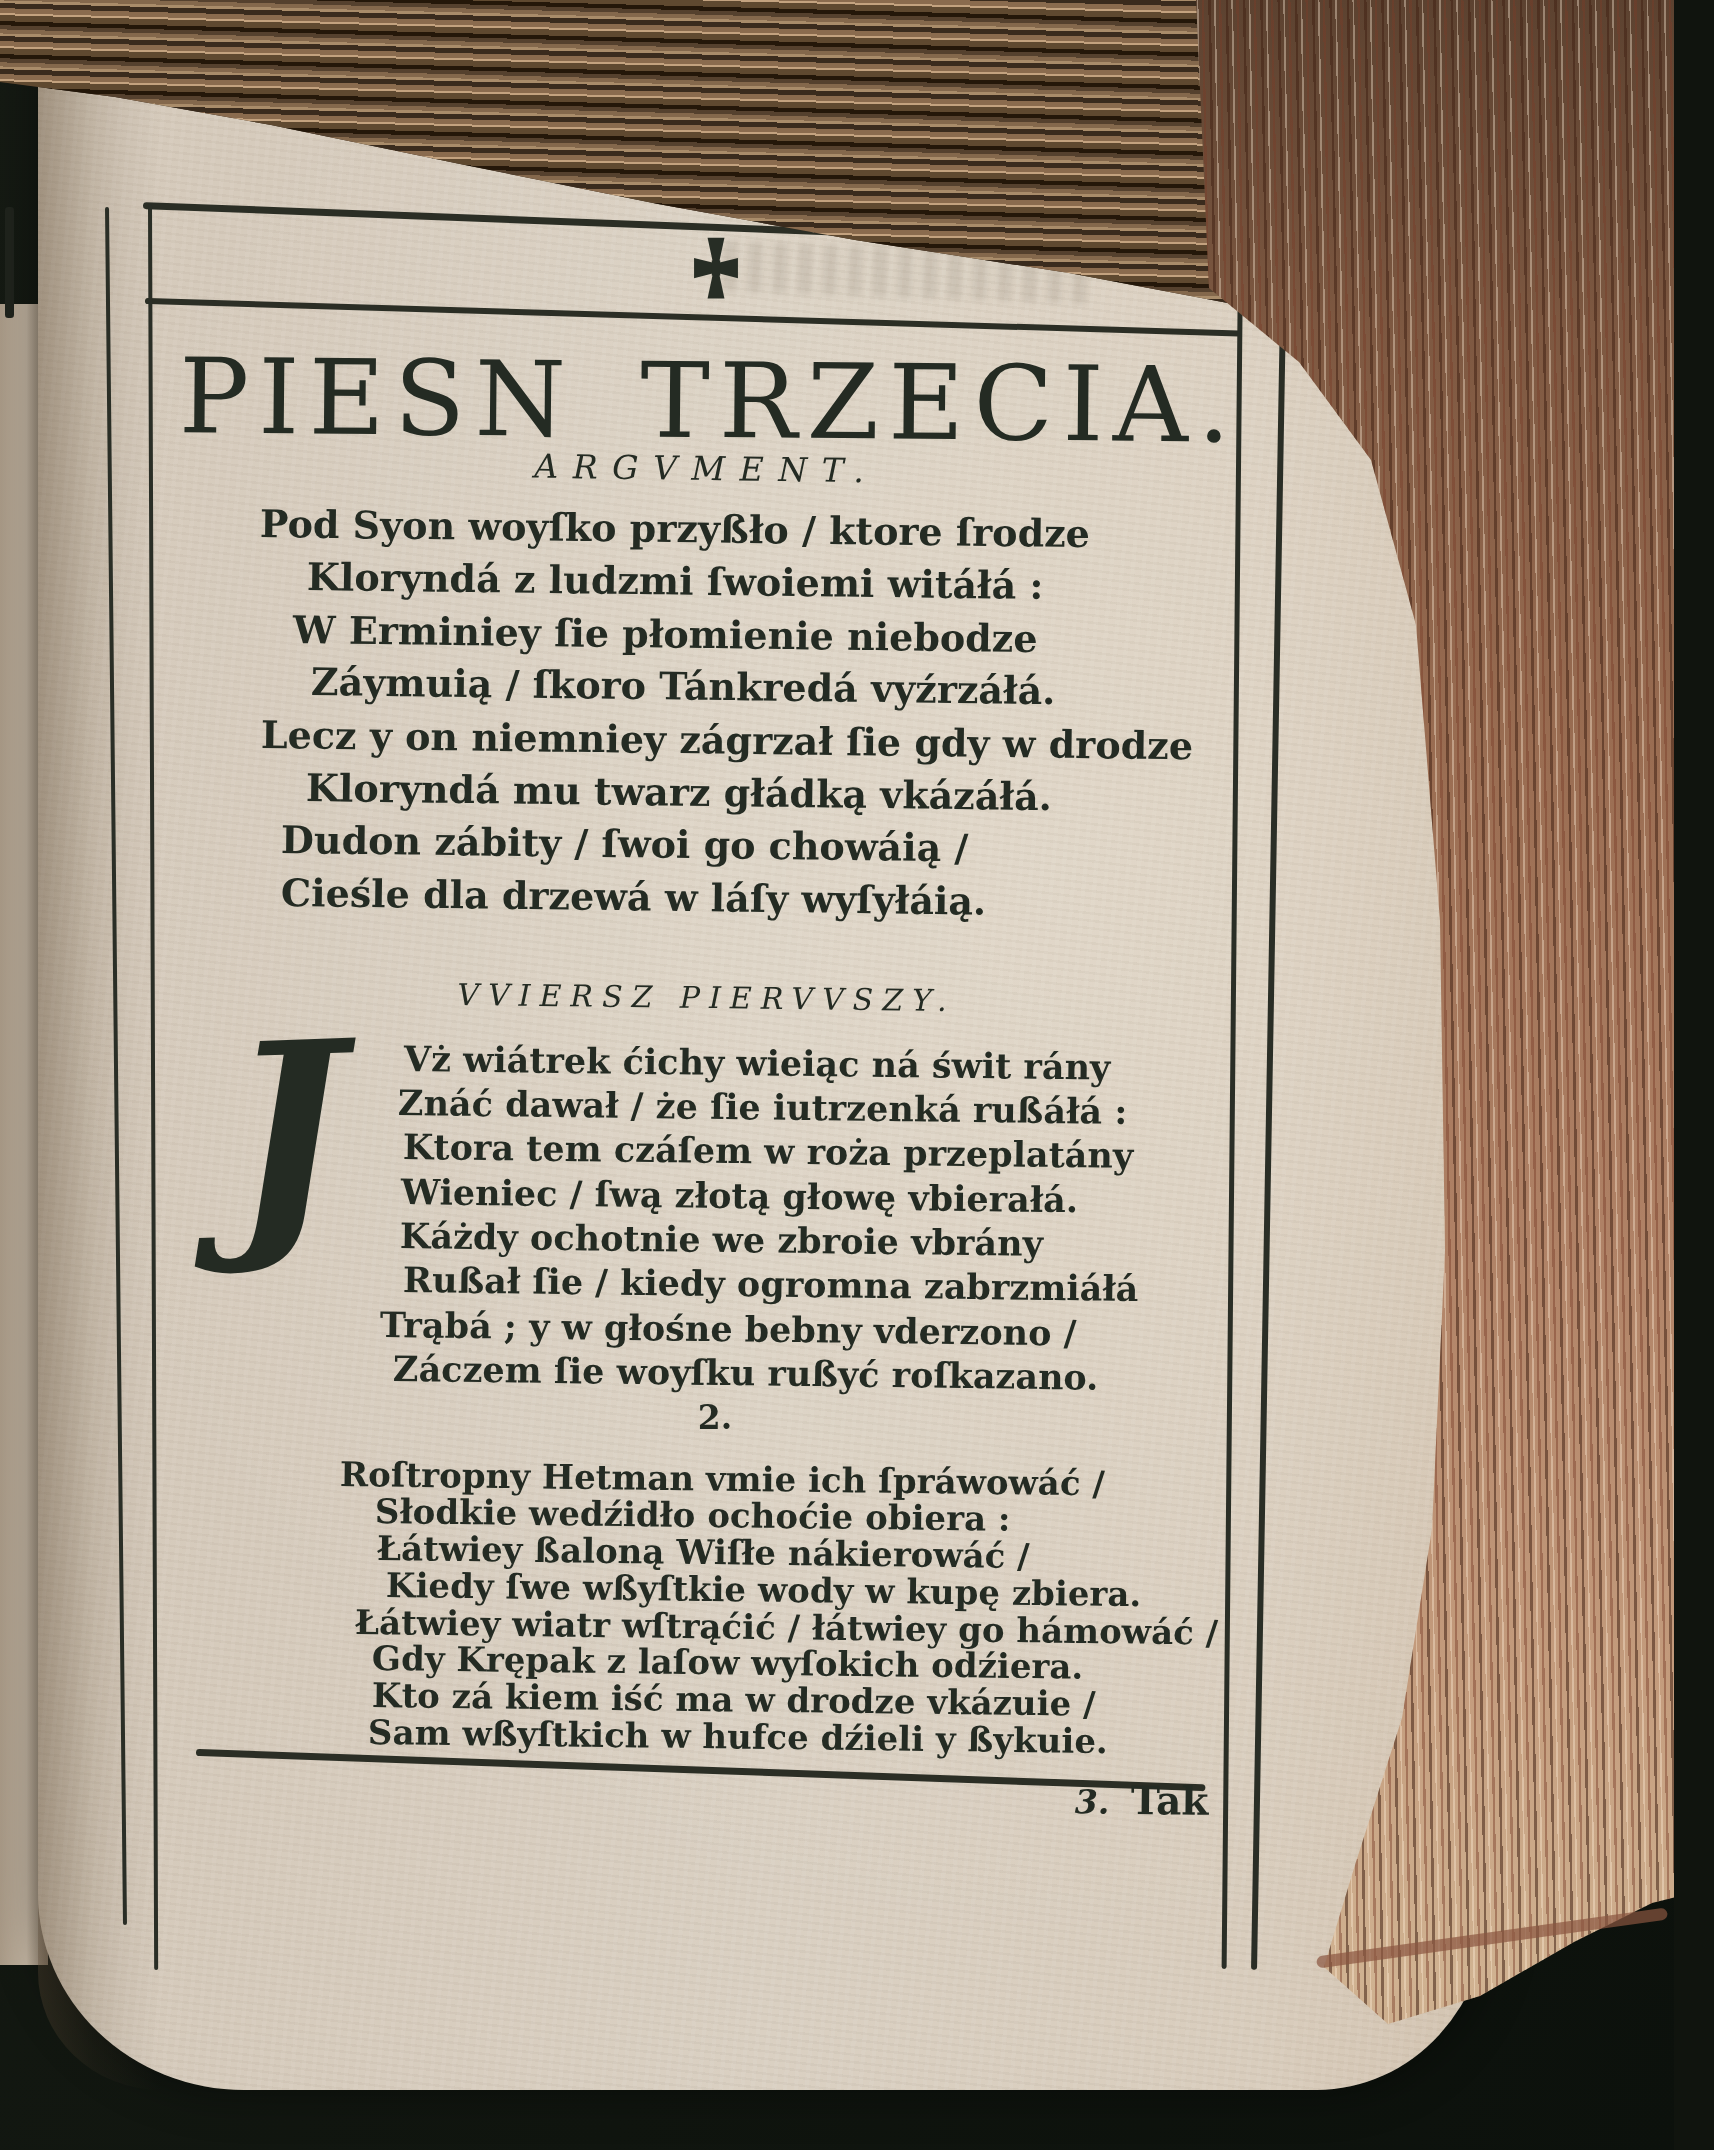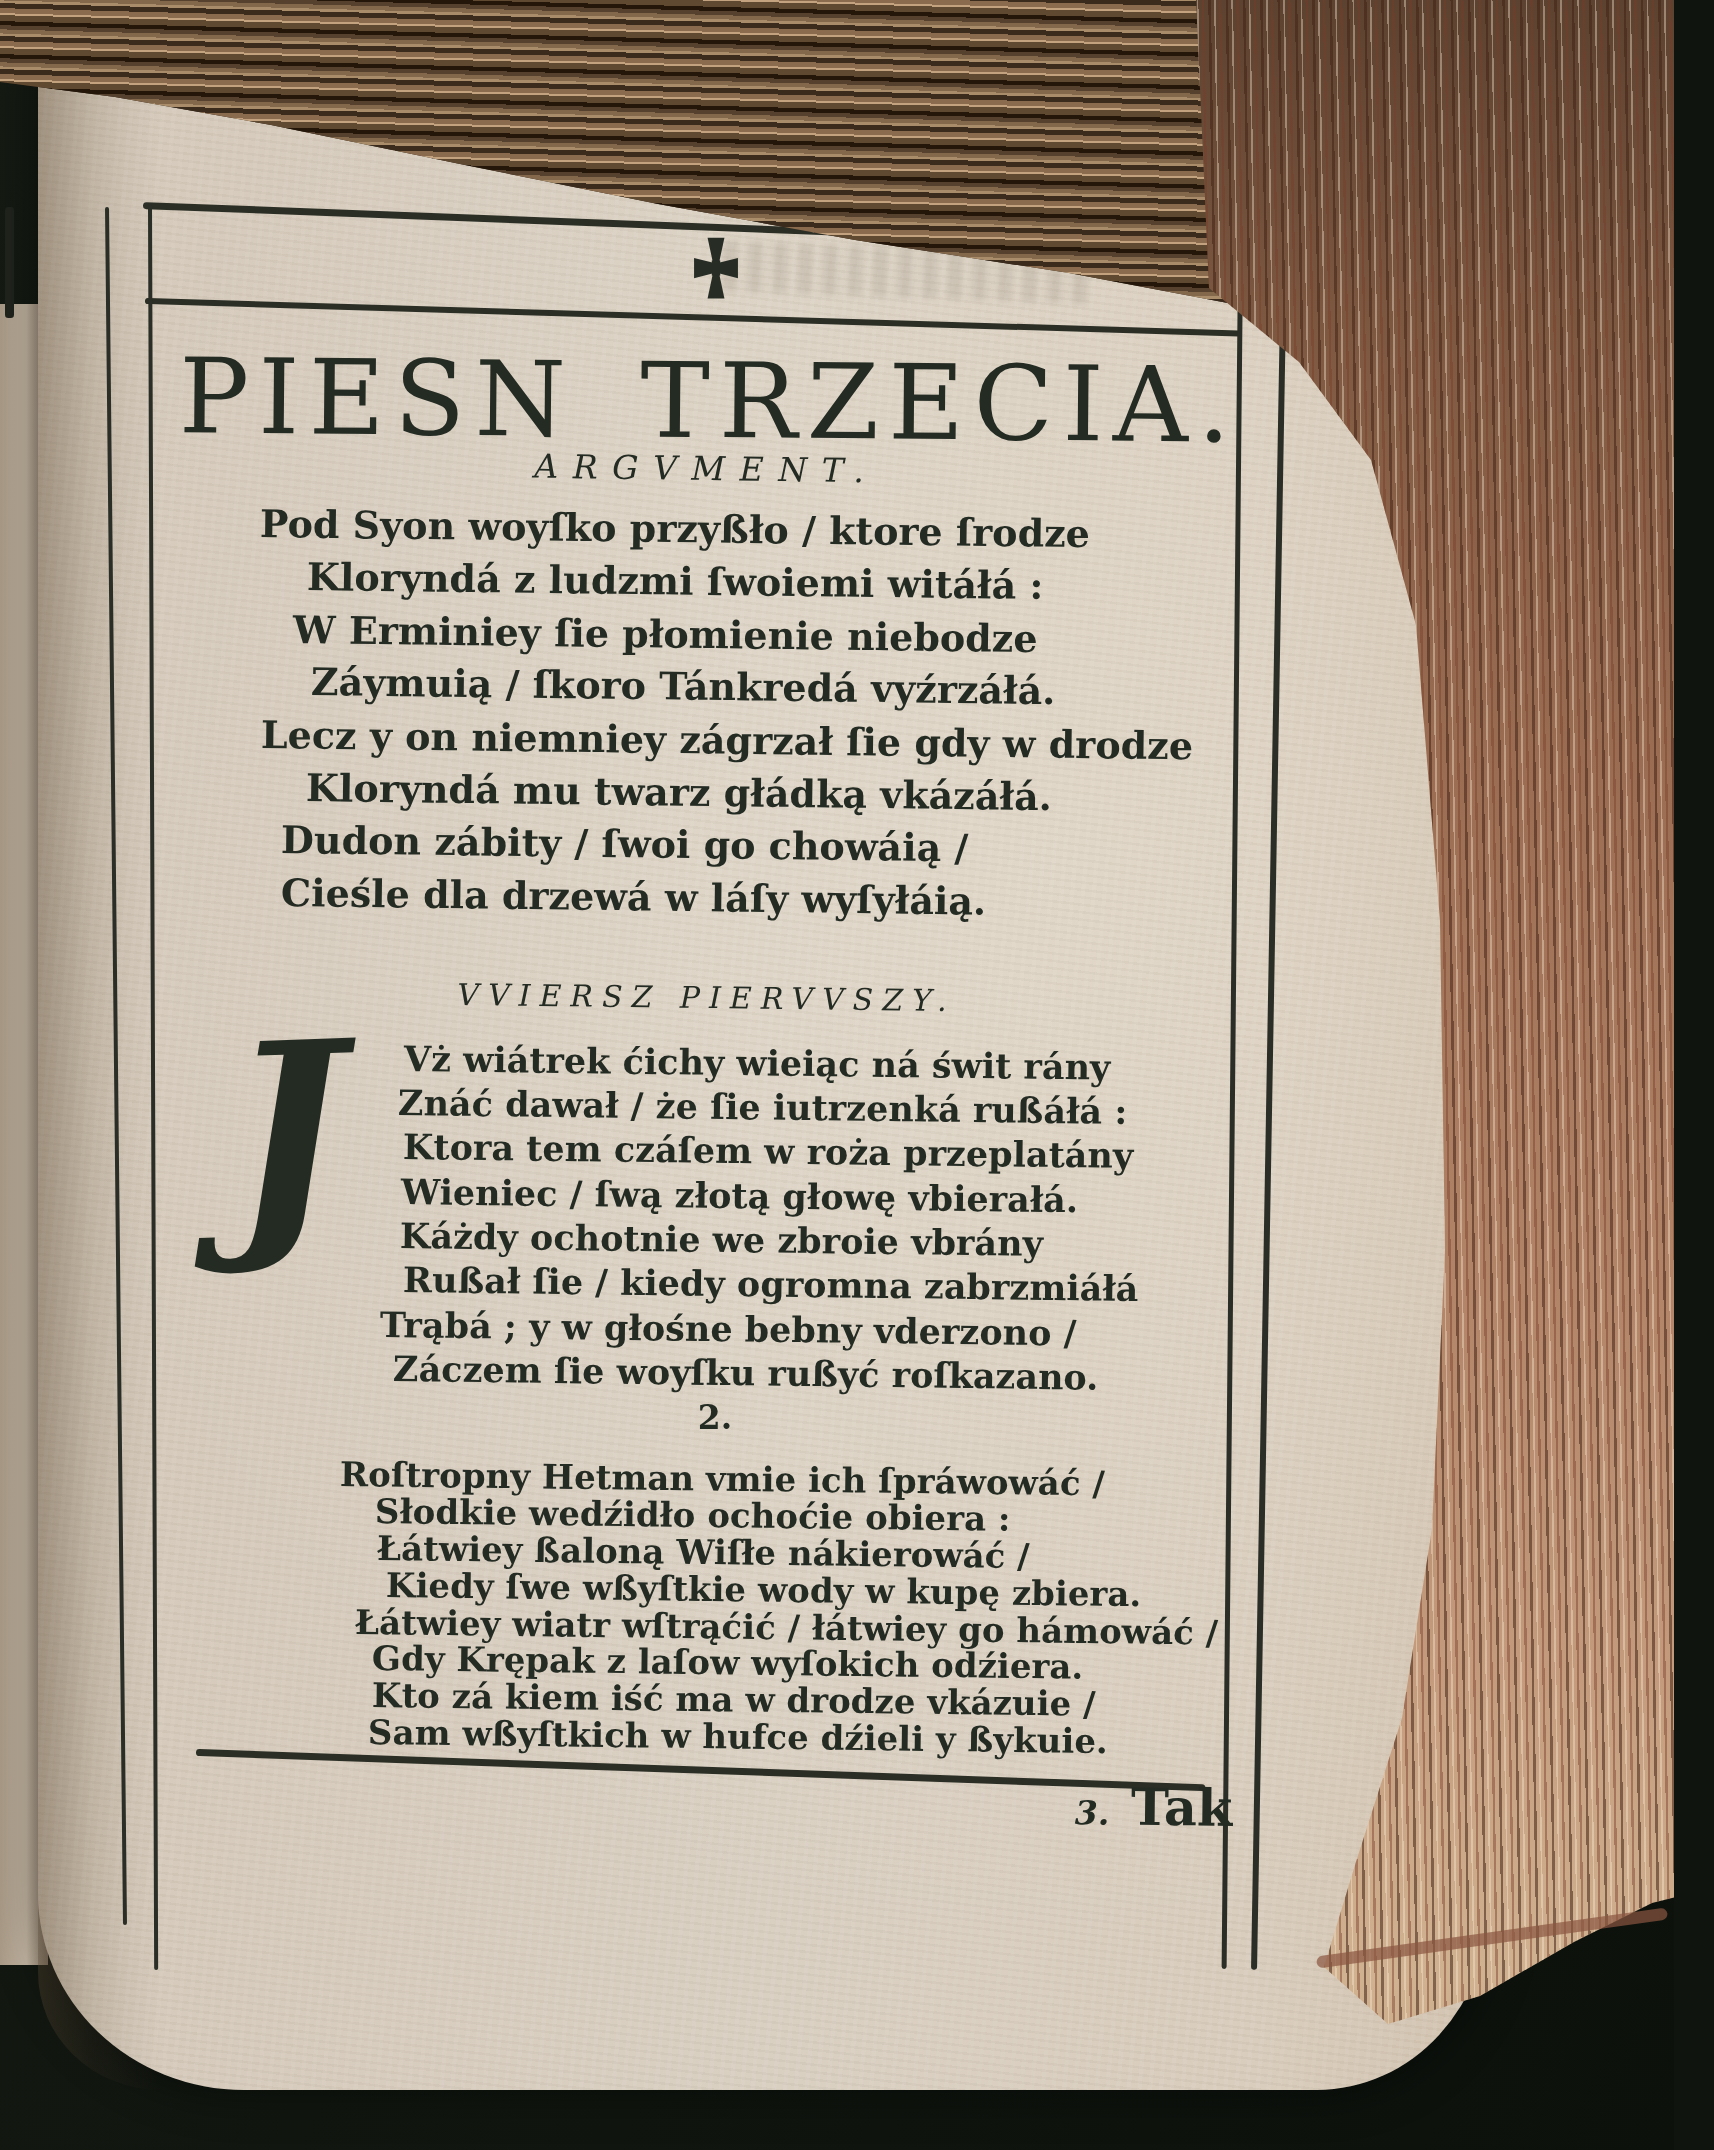--- a/index.html
+++ b/index.html
@@ -38,21 +38,21 @@
   .sec-head{left:345px;top:980px;width:723px;font-size:30px;letter-spacing:.30em;transform:rotate(.7deg);}
   .bl{position:absolute;font-weight:700;white-space:nowrap;transform:rotate(.7deg);transform-origin:0 50%;}
   .arg-line{font-size:38px;}
   .st1-line{font-size:35px;}
   .st2-line{font-size:34px;}
   .dropcap{position:absolute;left:229px;top:1016px;font-size:247px;line-height:.95;font-style:italic;font-weight:700;
            transform:rotate(-2deg);}
   .stanza-num{position:absolute;left:633px;top:1398px;width:164px;text-align:center;font-size:33px;font-weight:700;}
   .footer{position:absolute;left:1075px;top:1777px;white-space:nowrap;transform:rotate(.6deg);}
   .footer .sig{font-size:33px;font-style:italic;font-weight:700;margin-right:21.4px;}
-  .footer .catch{font-size:51px;font-weight:700;}
+  .footer .catch{font-size:39px;font-weight:700;}
   
   .cross{position:absolute;left:689px;top:235px;}
   
   .ghost{position:absolute;left:723px;top:247px;width:370px;height:51px;opacity:.5;filter:blur(3.3px);
          background:repeating-linear-gradient(90deg, rgba(125,115,100,.35) 0 14px, rgba(0,0,0,0) 14px 25px);
          transform:rotate(2deg);border-radius:6.6px;}
   
   .edge-top{position:absolute;left:0;top:0;width:1715px;height:658px;
     background:
       repeating-linear-gradient(181.5deg,#241709 0 4.1px,#55412e 4.1px 8.2px,#84684c 8.2px 12.3px,#a98c6a 12.3px 15px,#3a2b1d 15px 20px,#8a6b4e 20px 25px,#c3a27f 25px 27px,#5f4930 27px 33px),

